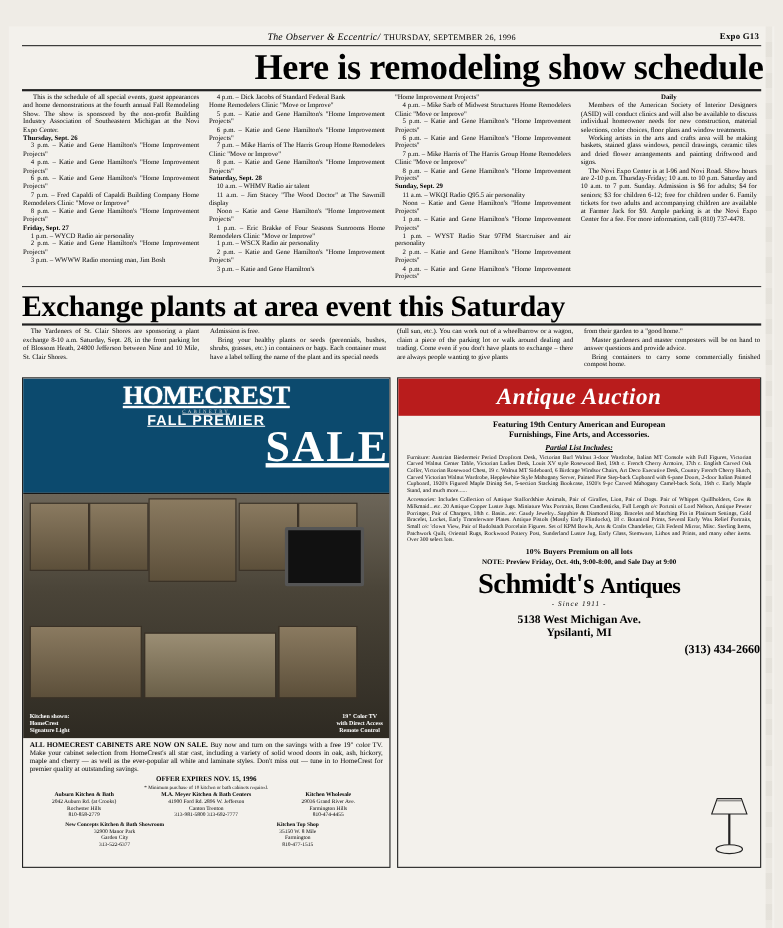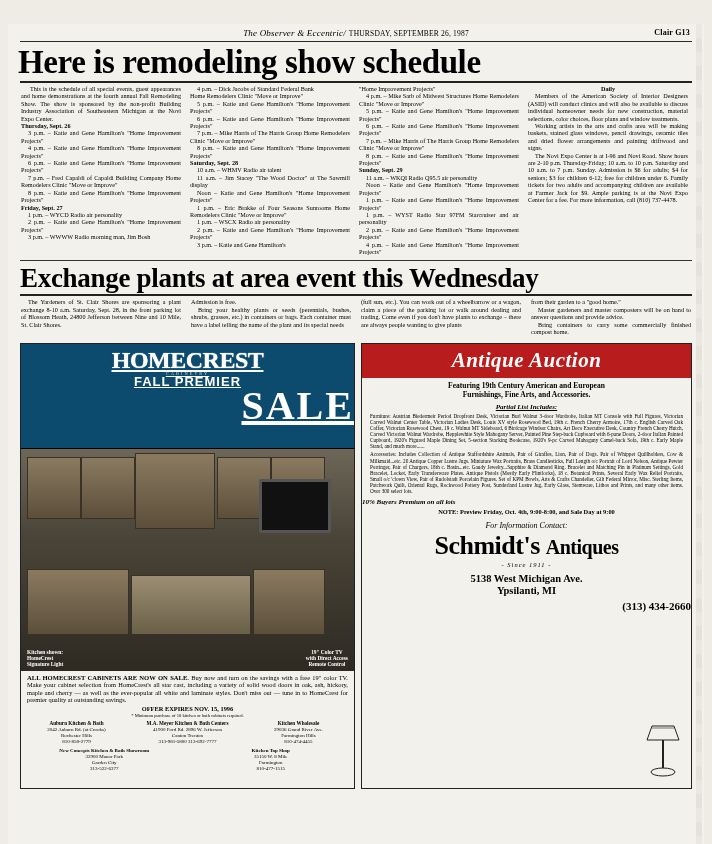--- a/index.html
+++ b/index.html
@@ -16,21 +16,21 @@
     font-size:8.5px;letter-spacing:.2px;padding-top:4px;
   }
   .masthead .mh-title{font-style:italic;font-family:"Liberation Serif",serif;font-size:9px;}
   .masthead .mh-sub{font-size:7.5px;margin-left:3px;}
   .masthead .mh-page{position:absolute;right:14px;top:4px;font-size:8px;font-weight:bold;}
   .rule{border-top:1px solid #2a2a2a;margin:3px 12px 0 12px;}
 
   
   h1.head{
     font-family:"Liberation Serif",serif;font-weight:bold;
-    font-size:33px;letter-spacing:-0.4px;text-align:left;
+    font-size:33px;letter-spacing:-0.4px;text-align:right;
     margin:4px 10px 2px 10px;line-height:1;
   }
   h1.head2{
     font-family:"Liberation Serif",serif;font-weight:bold;
     font-size:27px;letter-spacing:-0.3px;text-align:left;
     margin:3px 12px 2px 12px;line-height:1;
   }
   .thinrule{border-top:1px solid #333;margin:1px 12px 4px 12px;}
   .thickrule{border-top:2px solid #222;margin:2px 12px 2px 12px;}
 
@@ -90,21 +90,21 @@
     background:#b91c1c;color:#fff;text-align:center;padding:4px 0 5px 0;
   }
   .au-title{
     font-family:"Liberation Serif",serif;font-style:italic;font-weight:bold;
     font-size:21px;letter-spacing:0.5px;color:#fff;
   }
   .au-date{text-align:center;font-family:"Liberation Sans",sans-serif;font-weight:bold;font-size:14px;margin-top:4px;}
   .au-feature{text-align:center;font-size:7.5px;font-weight:bold;line-height:9px;margin-top:3px;}
   .au-partial{text-align:center;font-weight:bold;font-size:7px;font-style:italic;margin-top:4px;text-decoration:underline;}
   .au-list{font-size:5.2px;line-height:6.1px;text-align:justify;margin:2px 8px 0 8px;}
-  .au-prem{font-weight:bold;font-size:7px;margin-top:4px;font-style:italic;}
+  .au-prem{text-align:center;font-weight:bold;font-size:7px;margin-top:4px;}
   .au-note{text-align:center;font-weight:bold;font-size:6.4px;margin-top:2px;}
   .au-info{text-align:center;font-style:italic;font-size:8px;margin-top:6px;}
   .au-logo{
     text-align:center;font-family:"Liberation Serif",serif;font-weight:bold;
     font-size:26px;letter-spacing:-0.5px;margin-top:1px;
   }
   .au-since{text-align:center;font-size:6.5px;font-style:italic;letter-spacing:1px;}
   .au-addr{text-align:center;font-weight:bold;font-size:10.5px;margin-top:5px;line-height:12px;}
   .au-phone{text-align:right;font-weight:bold;font-size:11px;margin-top:3px;}
   .au-lamp{position:absolute;right:6px;bottom:6px;width:44px;height:60px;}
@@ -113,22 +113,22 @@
     background:repeating-linear-gradient(180deg,#e2ded6 0 14px,#d6d2c9 14px 28px);opacity:.5;}
 </style>
 </head>
 <body>
 
 <div class="page">
  <div class="inner">
 
   <div class="masthead">
     <span class="mh-title">The Observer &amp; Eccentric/</span>
-    <span class="mh-sub">THURSDAY, SEPTEMBER 26, 1987</span>
-    <span class="mh-page">Clair G13</span>
+    <span class="mh-sub">THURSDAY, SEPTEMBER 26, 1996</span>
+    <span class="mh-page">Expo G13</span>
   </div>
   <div class="rule"></div>
 
   <h1 class="head">Here is remodeling show schedule</h1>
   <div class="thickrule"></div>
 
   <div class="cols">
     <div class="col">
       <p class="first">This is the schedule of all special events, guest appearances and home demonstrations at the fourth annual Fall Remodeling Show. The show is sponsored by the non-profit Building Industry Association of Southeastern Michigan at the Novi Expo Center.</p>
       <p class="bold">Thursday, Sept. 26</p>
@@ -175,21 +175,21 @@
     </div>
     <div class="col">
       <p class="bold" style="text-align:center">Daily</p>
       <p>Members of the American Society of Interior Designers (ASID) will conduct clinics and will also be available to discuss individual homeowner needs for new construction, material selections, color choices, floor plans and window treatments.</p>
       <p>Working artists in the arts and crafts area will be making baskets, stained glass windows, pencil drawings, ceramic tiles and dried flower arrangements and painting driftwood and signs.</p>
       <p>The Novi Expo Center is at I-96 and Novi Road. Show hours are 2-10 p.m. Thursday-Friday; 10 a.m. to 10 p.m. Saturday and 10 a.m. to 7 p.m. Sunday. Admission is $6 for adults; $4 for seniors; $3 for children 6-12; free for children under 6. Family tickets for two adults and accompanying children are available at Farmer Jack for $9. Ample parking is at the Novi Expo Center for a fee. For more information, call (810) 737-4478.</p>
     </div>
   </div>
 
   <div class="thinrule" style="margin-top:5px"></div>
-  <h1 class="head2">Exchange plants at area event this Wednesday</h1>
+  <h1 class="head2">Exchange plants at area event this Saturday</h1>
   <div class="thickrule"></div>
 
   <div class="cols2">
     <div class="col2">
       <p>The Yardeners of St. Clair Shores are sponsoring a plant exchange 8-10 a.m. Saturday, Sept. 28, in the front parking lot of Blossom Heath, 24800 Jefferson between Nine and 10 Mile, St. Clair Shores.</p>
     </div>
     <div class="col2">
       <p style="text-indent:0">Admission is free.</p>
       <p>Bring your healthy plants or seeds (perennials, bushes, shrubs, grasses, etc.) in containers or bags. Each container must have a label telling the name of the plant and its special needs</p>
     </div>
@@ -277,21 +277,20 @@
       <div class="au-hdr">
         <div class="au-title">Antique Auction</div>
       </div>
       <div class="au-feature" style="white-space:pre-line">Featuring 19th Century  American and European
 Furnishings, Fine Arts, and Accessories.</div>
       <div class="au-partial">Partial List Includes:</div>
       <div class="au-list">Furniture: Austrian Biedermeir Period Dropfront Desk, Victorian Burl Walnut 3-door Wardrobe, Italian MT Console with Full Figures, Victorian Carved Walnut Center Table, Victorian Ladies Desk, Louis XV style Rosewood Bed, 19th c. French Cherry Armoire, 17th c. English Carved Oak Coffer, Victorian Rosewood Chest, 19 c. Walnut MT Sideboard, 6 Birdcage Windsor Chairs, Art Deco Executive Desk, Country French Cherry Hutch, Carved Victorian Walnut Wardrobe, Hepplewhite Style Mahogany Server, Painted Pine Step-back Cupboard with 6-pane Doors, 2-door Italian Painted Cupboard, 1920's Figured Maple Dining Set, 5-section Stacking Bookcase, 1920's 9-pc Carved Mahogany Camel-back Sofa, 19th c. Early Maple Stand, and much more......</div>
       <div class="au-list">Accessories: Includes Collection of Antique Staffordshire Animals, Pair of Giraffes, Lion, Pair of Dogs. Pair of Whippet Quillholders, Cow &amp; Milkmaid...etc. 20 Antique Copper Lustre Jugs. Miniature Wax Portraits, Brass Candlesticks, Full Length o/c Portrait of Lord Nelson, Antique Pewter Porringer, Pair of Chargers, 18th c. Basin...etc. Gaudy Jewelry...Sapphire &amp; Diamond Ring. Bracelet and Matching Pin in Platinum Settings, Gold Bracelet, Locket, Early Transferware Plates. Antique Pistols (Mostly Early Flintlocks), 18 c. Botanical Prints, Several Early Wax Relief Portraits, Small o/c 'clown View, Pair of Rudolstadt Porcelain Figures. Set of KPM Bowls, Arts &amp; Crafts Chandelier, Gilt Federal Mirror, Misc. Sterling Items, Patchwork Quilt, Oriental Rugs, Rockwood Pottery Post, Sunderland Lustre Jug, Early Glass, Stemware, Lithos and Prints, and many other items. Over 300 select lots.</div>
       <div class="au-prem">10% Buyers Premium on all lots</div>
       <div class="au-note">NOTE: Preview Friday, Oct. 4th, 9:00-8:00, and Sale Day at 9:00</div>
-      <div class="au-info">For Information Contact:</div>
       <div class="au-logo">
         <span>Schmidt's</span>
         <span style="font-size:20px">Antiques</span>
       </div>
       <div class="au-since">- Since 1911 -</div>
       <div class="au-addr" style="white-space:pre-line">5138 West Michigan Ave.
 Ypsilanti, MI</div>
       <div class="au-phone">(313) 434-2660</div>
       <svg class="au-lamp" viewBox="0 0 44 60">
         <path d="M6 18 L38 18 L33 4 L11 4 Z" fill="none" stroke="#222" stroke-width="1"></path>

